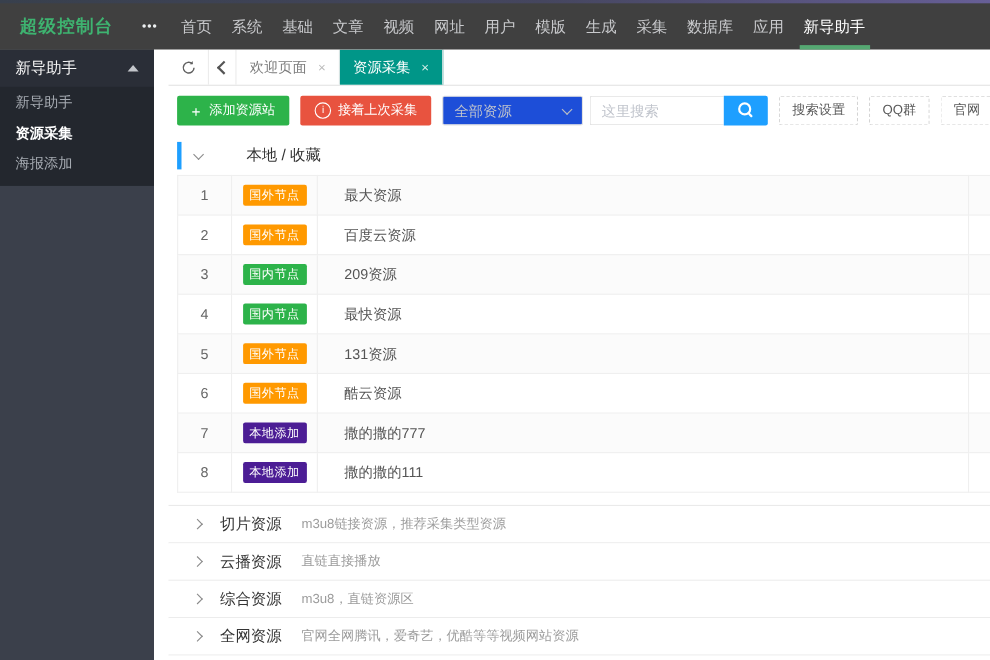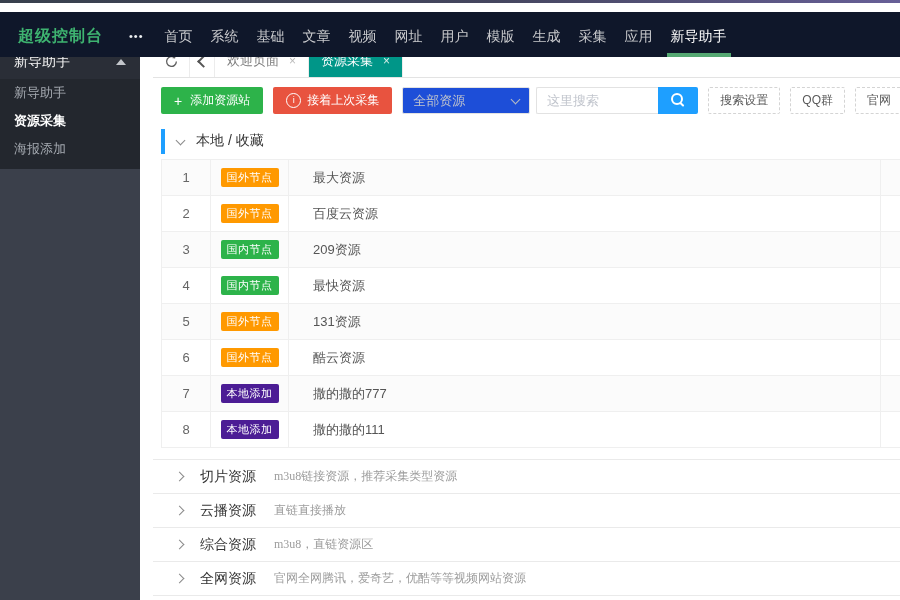--- a/index.html
+++ b/index.html
@@ -5,21 +5,21 @@
   html,body{margin:0;padding:0}
   body{
     width:900px;height:600px;overflow:hidden;position:relative;
     background:#fff;font-family:"Liberation Sans","DejaVu Sans",sans-serif;
     -webkit-font-smoothing:antialiased;
   }
   
   .topstrip{position:absolute;top:0;left:0;width:900px;height:3px;z-index:20;
     background:linear-gradient(90deg,#38404d 0%,#45465f 55%,#675f97 100%);}
   
-  .topbar{position:absolute;top:12px;left:0;width:900px;height:45px;background:#0f172a;
+  .topbar{position:absolute;top:0;left:0;width:900px;height:45px;background:#404040;
     box-sizing:border-box;padding-top:3px;display:flex;align-items:center;z-index:10;}
   .brand{margin-left:18px;font-size:16px;font-weight:bold;color:#3eb370;letter-spacing:1px;white-space:nowrap;}
   .more{margin-left:26px;color:#eceff1;font-size:11px;letter-spacing:1px;cursor:pointer;line-height:42px;}
   .topnav{display:flex;margin-left:12px;height:42px;}
   .nav-item{padding:0 9px;line-height:42px;font-size:14px;color:#c8c9cc;cursor:pointer;position:relative;white-space:nowrap;}
   .nav-item.active{color:#fff;}
   .nav-item.active::after{content:"";position:absolute;left:5px;right:5px;bottom:0;height:4px;background:#55a872;}
   
   .sidebar{position:absolute;top:45px;left:0;width:140px;height:555px;background:#3b404b;z-index:5;}
   .side-block{background:#23272e;padding-bottom:6px;}
@@ -53,60 +53,61 @@
     padding:0 10px;font-size:13px;color:#000000;box-sizing:border-box;outline:none;}
   .search-input::placeholder{color:#c0c4cc;}
   .btn-search{width:44px;height:27px;background:#1e9fff;border-radius:0 2px 2px 0;display:flex;align-items:center;justify-content:center;margin-right:10px;}
   .mag{width:8px;height:8px;border:2px solid #fff;border-radius:50%;position:relative;display:block;margin:-3px 0 0 -3px;}
   .mag::after{content:"";position:absolute;width:2px;height:5px;background:#fff;left:8px;top:7px;transform:rotate(-45deg);border-radius:1px;}
   .btn-dashed{border:1px dashed #d4d4d4;background:#fff;color:#595959;padding:0 11px;margin-right:10px;height:27px;font-size:12px;border-radius:2px;}
   
   .section-head{display:flex;align-items:center;height:36px;padding-left:8px;}
   .vbar{width:4px;height:25px;background:#1e9fff;margin-right:12px;}
   .sec-chev{width:6px;height:6px;border-right:1.5px solid #8a8a8a;border-bottom:1.5px solid #8a8a8a;transform:rotate(45deg);margin:-2px 12px 0 0;cursor:pointer;}
-  .section-title{font-size:14px;color:#333;margin-right:24px;white-space:nowrap;}
+  .section-title{font-size:14px;color:#333;margin-right:24px;white-space:nowrap;margin-left:28px;}
   .section-note{font-size:13px;color:#e8533f;white-space:nowrap;}
   
   .rtable{margin-left:8px;width:812px;border-collapse:collapse;table-layout:fixed;}
   .rtable td{border:1px solid #efefef;height:33px;font-size:13px;color:#555;overflow:hidden;white-space:nowrap;}
   .rtable tr:nth-child(odd) td{background:#fbfbfb;}
   td.c-num{width:46px;text-align:center;color:#666;}
   td.c-badge{width:75px;text-align:center;}
   td.c-name{width:566px;padding-left:24px;}
   td.c-action{width:125px;padding-left:21px;color:#666;cursor:pointer;}
   .badge{display:inline-block;padding:2px 6px;border-radius:2px;color:#fff;font-size:11px;letter-spacing:.5px;white-space:nowrap;}
   .badge[data-type="orange"]{background:#ff9900;}
   .badge[data-type="green"]{background:#2db34a;}
   .badge[data-type="local"]{background:#4c1d95;}
   
   .accordion{margin-top:11px;border-top:1px solid #eaeaea;}
   .acc-item{height:33px;display:flex;align-items:center;border-bottom:1px solid #eaeaea;padding-left:23px;cursor:pointer;background:#fff;}
   .chev-right{width:6px;height:6px;border-top:1.5px solid #8a8a8a;border-right:1.5px solid #8a8a8a;transform:rotate(45deg);}
   .acc-title{font-size:14px;color:#333;margin-left:17px;width:62px;white-space:nowrap;}
-  .acc-desc{font-size:12px;color:#9c9c9c;margin-left:12px;white-space:nowrap;font-family:Liberation Serif, serif;}
+  .acc-desc{font-size:12px;color:#9c9c9c;margin-left:12px;white-space:nowrap;}
 </style>
 </head>
 <body>
 
 <div class="topstrip"></div>
 
 <header class="topbar">
   <span class="brand">超级控制台</span>
   <span class="more">•••</span>
   <nav class="topnav">
     <span class="nav-item">首页</span>
     <span class="nav-item">系统</span>
     <span class="nav-item">基础</span>
     <span class="nav-item">文章</span>
     <span class="nav-item">视频</span>
     <span class="nav-item">网址</span>
     <span class="nav-item">用户</span>
     <span class="nav-item">模版</span>
     <span class="nav-item">生成</span>
     <span class="nav-item">采集</span>
+    <span class="nav-item">数据库</span>
     <span class="nav-item">应用</span>
     <span class="nav-item active">新导助手</span>
   </nav>
 </header>
 
 <aside class="sidebar">
   <div class="side-block">
     <div class="side-header">
       <span>新导助手</span>
       <span class="caret-up"></span>

